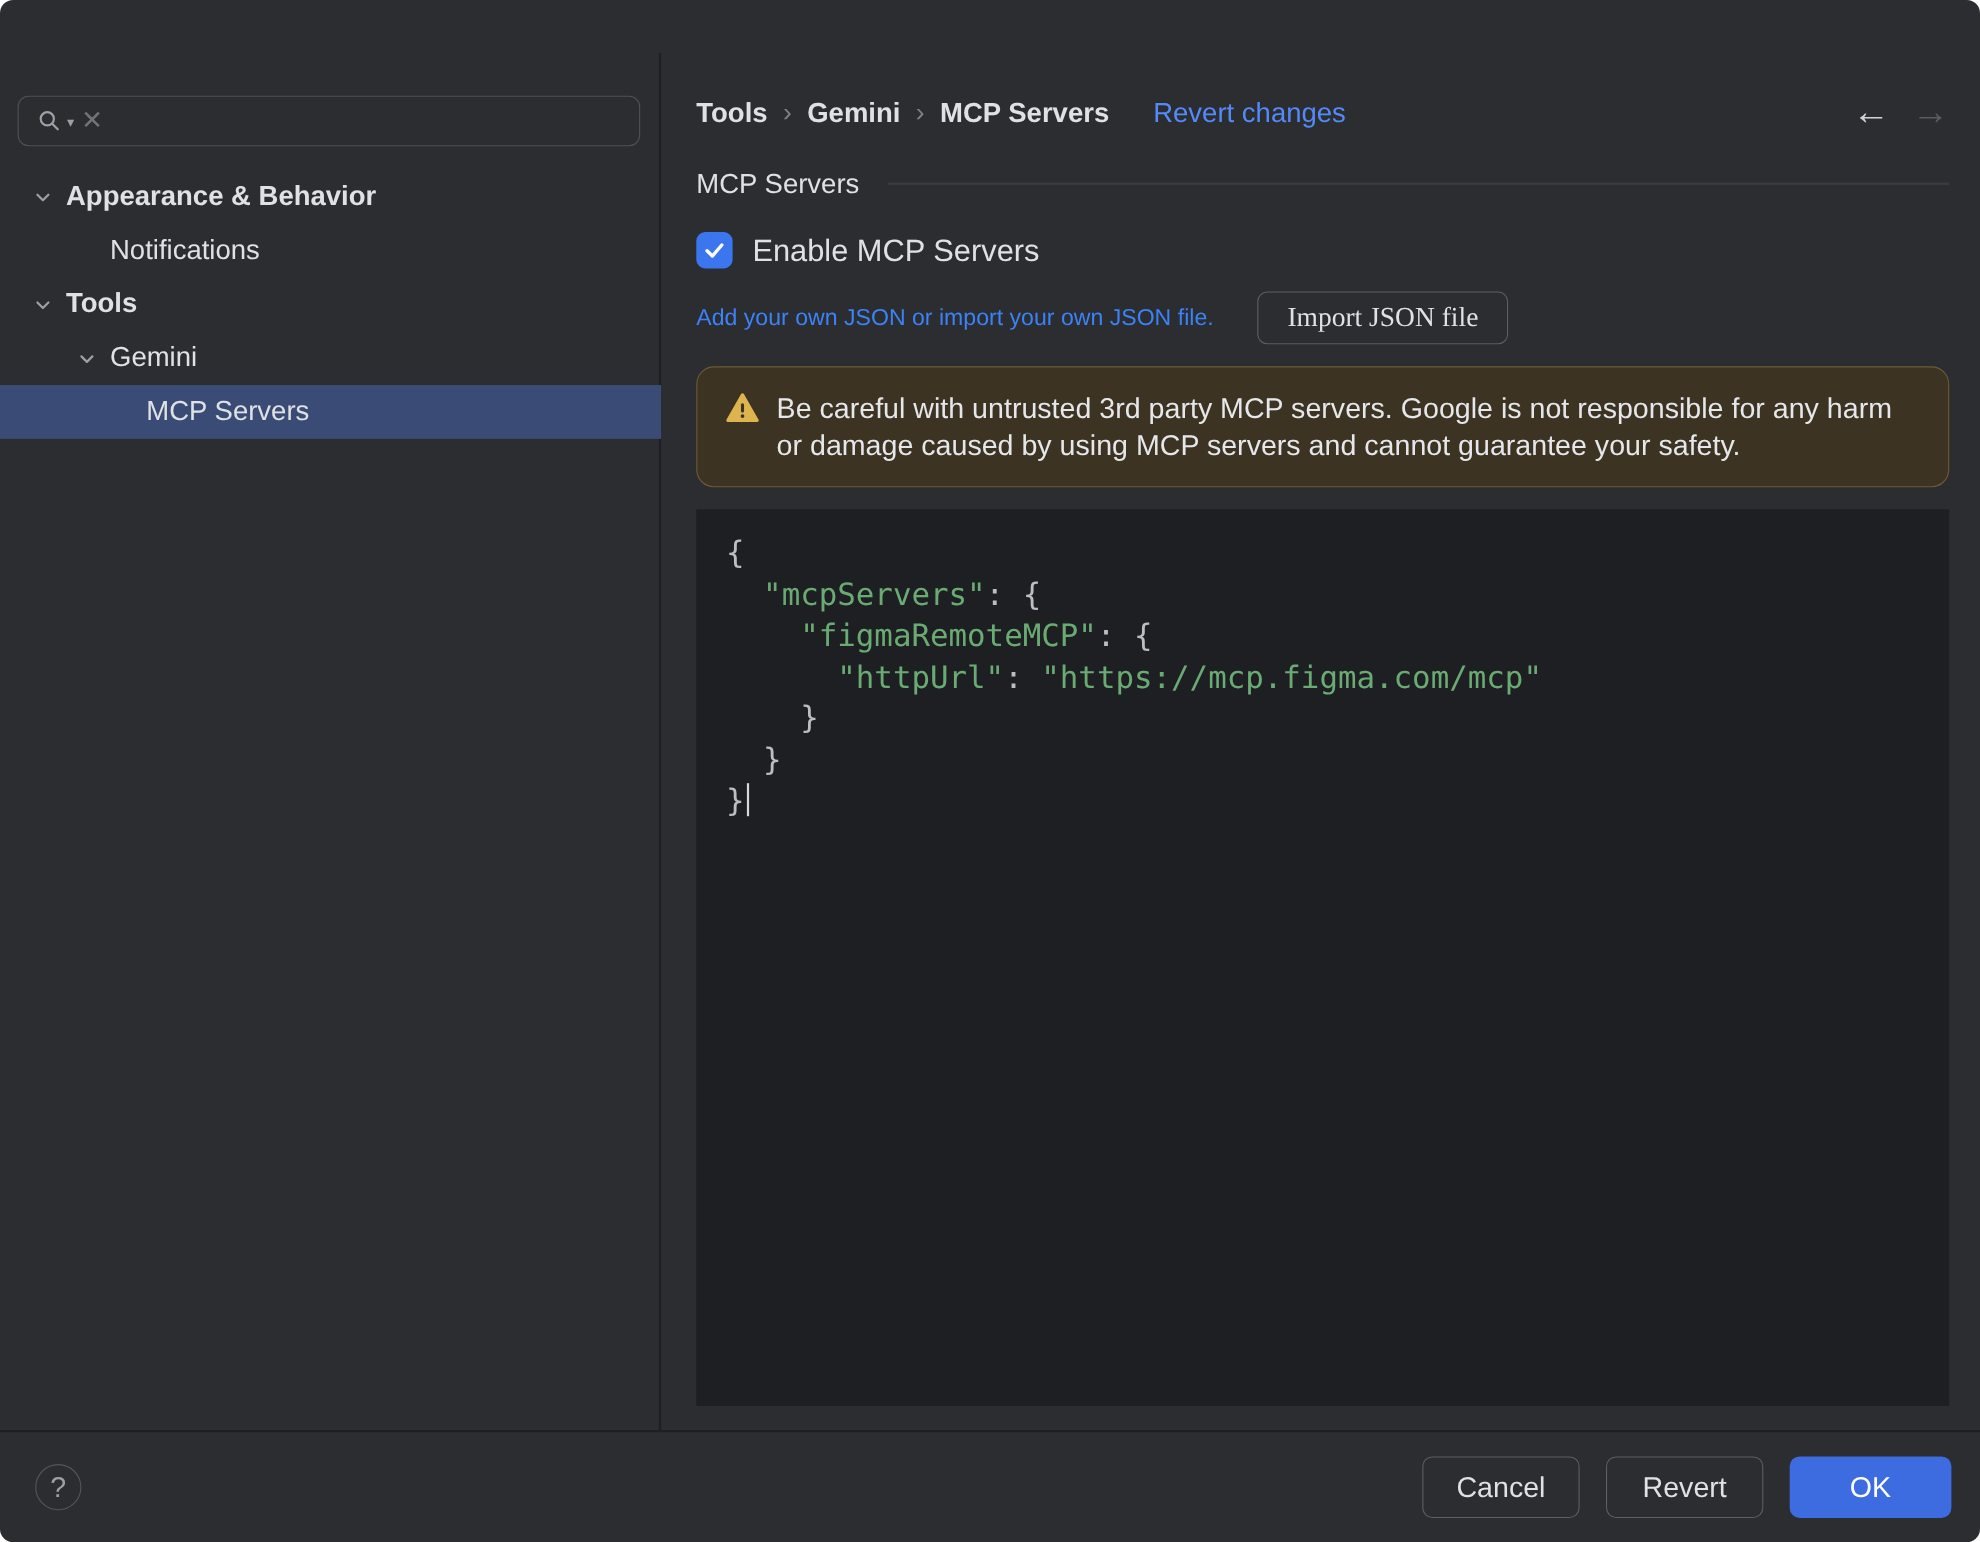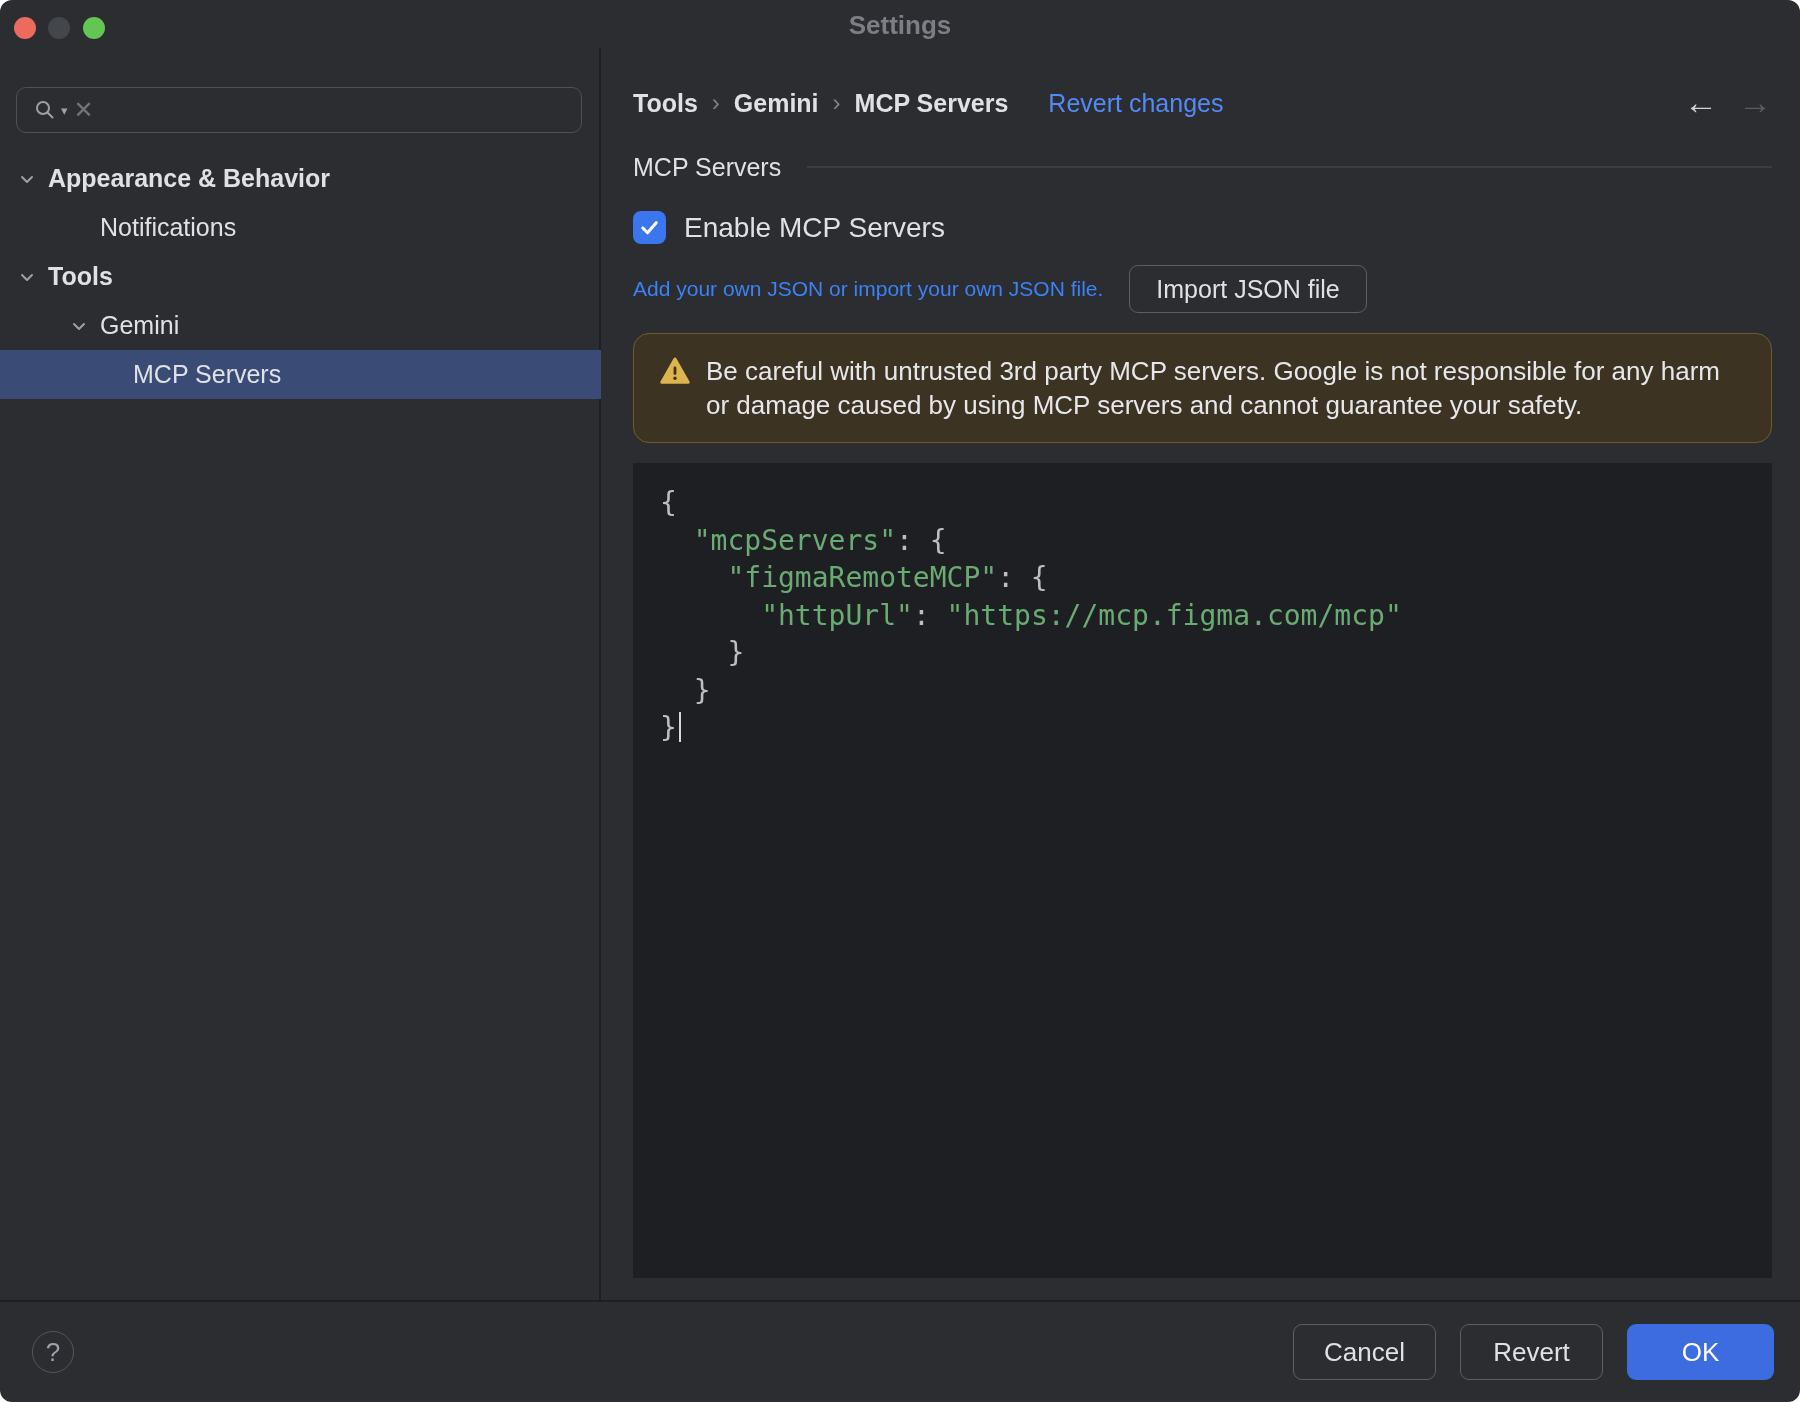--- a/index.html
+++ b/index.html
@@ -30,21 +30,21 @@
     flex:1;background:transparent;border:none;outline:none;color:#dfe1e5;
     font-size:26px;font-family:"Liberation Sans",sans-serif;padding:0;margin-left:8px;
   }
   .search-caret{font-size:13px;color:#9da0a8;margin-left:-2px;}
   .clear-btn{background:none;border:none;color:#6f737a;font-size:24px;cursor:pointer;padding:0;line-height:1;}
   .tree{position:absolute;left:0;right:-2px;top:106px;}
   .tree-row{height:49px;display:flex;align-items:center;font-size:25px;color:#dfe1e5;cursor:pointer;}
   .tree-row .chev{width:22px;height:22px;margin-right:10px;flex:0 0 22px;display:flex;align-items:center;}
   .tree-row.bold{font-weight:700;}
   .tree-row.selected{background:#3a4c75;}
-  .pl1{padding-left:16px;} .pl2{padding-left:68px;}
+  .pl1{padding-left:28px;} .pl2{padding-left:68px;}
   .pl-notif{padding-left:100px;} .pl-mcp{padding-left:133px;}
   
   .content{position:absolute;left:603px;top:48px;right:0;bottom:102px;
     padding:0 28px 0 30px;box-sizing:border-box;}
   .breadcrumb{position:absolute;left:30px;top:37px;height:36px;display:flex;align-items:center;gap:14px;}
   .crumb{font-size:25px;font-weight:700;color:#dfe1e5;cursor:pointer;}
   .crumb-sep{font-size:24px;color:#7f828a;}
   .revert{font-size:25px;color:#548af7;margin-left:26px;cursor:pointer;}
   .nav-arrows{position:absolute;right:28px;top:36px;display:flex;gap:20px;align-items:center;}
   .nav-arrows span{font-size:34px;line-height:36px;cursor:pointer;}
@@ -56,21 +56,21 @@
   .checkbox{width:33px;height:33px;border-radius:8px;background:#3c76ee;display:flex;
     align-items:center;justify-content:center;flex:0 0 33px;}
   .enable-label{margin-left:18px;font-size:28px;color:#dfe1e5;}
   .import-row{position:absolute;left:30px;top:217px;height:48px;display:flex;align-items:center;}
   .import-hint{font-size:21px;color:#3b82f6;}
   .btn{
     height:48px;box-sizing:border-box;border:1.5px solid #5a5e66;border-radius:9px;
     background:transparent;color:#dfe1e5;font-size:25px;padding:0 26px;cursor:pointer;
     font-family:"Liberation Sans",sans-serif;
   }
-  .import-row .btn{margin-left:26px;}
+  .import-row .btn{margin-left:40px;font-family:Liberation Serif, serif;}
   .warning-banner{
     position:absolute;left:30px;right:28px;top:285px;height:110px;box-sizing:border-box;
     background:#3c3323;border:1.5px solid #6e5b35;border-radius:16px;
     display:flex;align-items:flex-start;padding:20px 26px;gap:16px;
   }
   .warning-banner p{margin:0;font-size:26px;line-height:34px;color:#e6e7ea;}
   .warn-icon{flex:0 0 30px;margin-top:3px;}
   
   .editor{
     position:absolute;left:30px;right:28px;top:415px;height:815px;background:#1e1f22;
@@ -94,26 +94,20 @@
   }
   .footer-buttons{position:absolute;right:26px;top:0;bottom:0;display:flex;align-items:center;gap:24px;}
   .btn.cancel,.btn.apply{width:143px;height:56px;padding:0;font-size:26px;}
   .btn.ok{width:147px;height:56px;padding:0;font-size:26px;background:#3d6ce0;border:none;color:#ffffff;}
 </style>
 </head>
 <body>
 
 <div class="window">
 
-  <div class="titlebar">
-    <div class="title">Settings</div>
-    <div class="light red"></div>
-    <div class="light gray"></div>
-    <div class="light green"></div>
-  </div>
 
   <div class="sidebar">
     <div class="searchbox">
       <span style="display:flex;align-items:center;">
         <svg width="24" height="24" viewBox="0 0 24 24">
             <circle cx="10" cy="10" r="6" fill="none" stroke="#9da0a8" stroke-width="2"></circle>
             <line x1="14.5" y1="14.5" x2="19.5" y2="19.5" stroke="#9da0a8" stroke-width="2" stroke-linecap="round"></line>
           </svg>
       </span>
       <span class="search-caret">▾</span>

